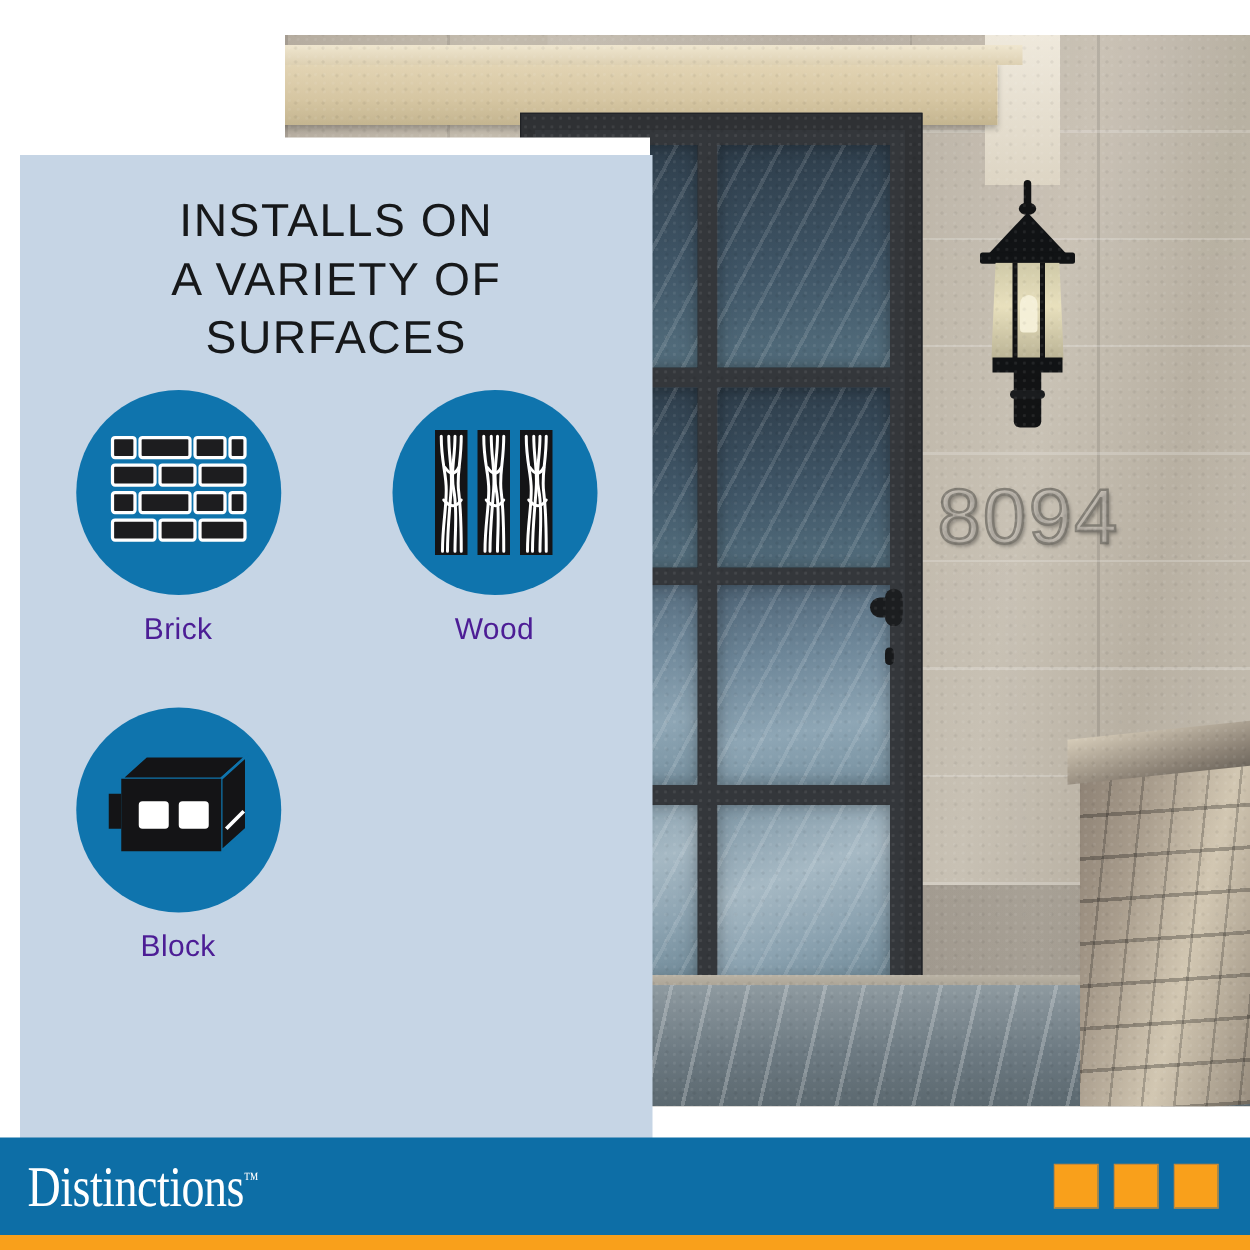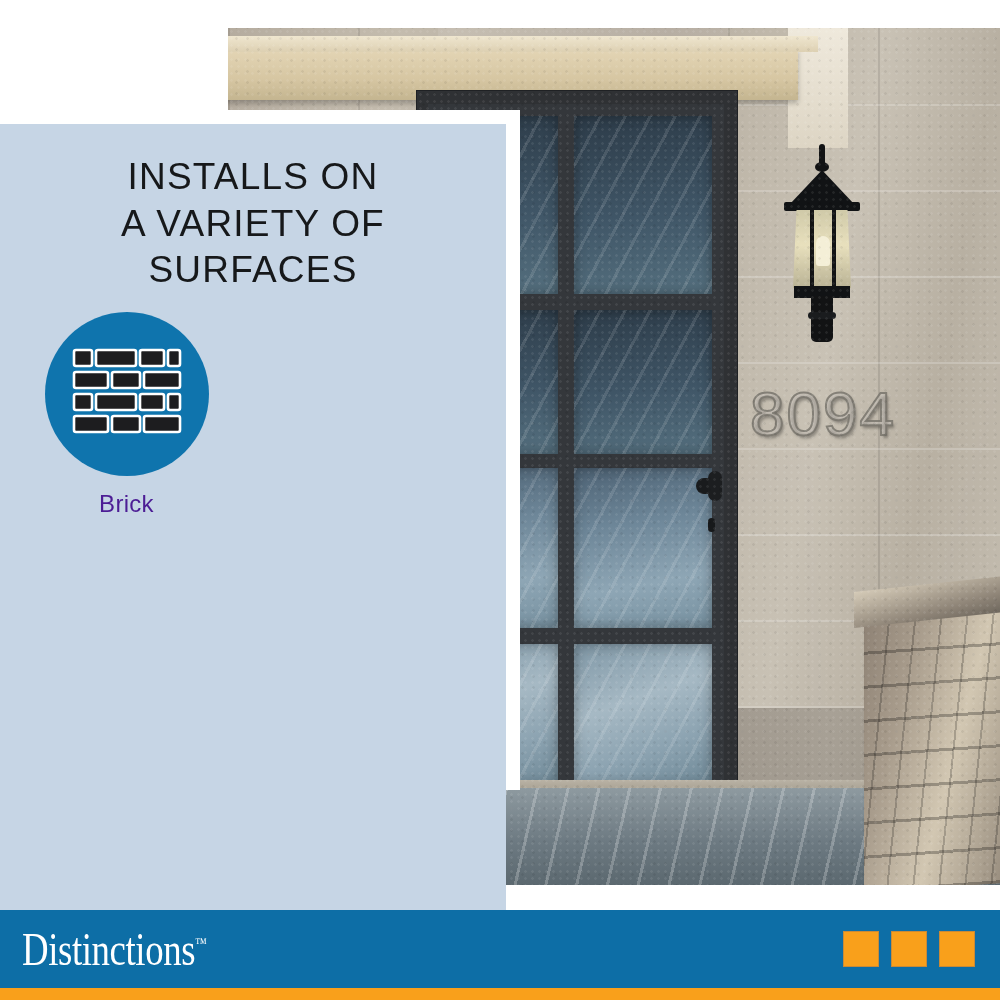--- a/index.html
+++ b/index.html
@@ -254,21 +254,21 @@
 
   
   .panel-wrap {
     position: absolute;
     left: 0; top: 110px;
     width: 520px; height: 680px;
     background: #ffffff;
   }
   .panel {
     position: absolute;
-    left: 0; top: 14px;
+    left: 16px; top: 14px;
     width: 506px; height: 794px;
     background: #c6d5e5;
   }
   .panel-title {
     margin: 0;
     padding: 30px 40px 0 40px;
     text-align: center;
     font-family: "Liberation Sans", sans-serif;
     font-weight: 400;
     font-size: 37px;
@@ -437,22 +437,65 @@
 
                 <rect x="2" y="68" width="34" height="16" rx="2"></rect>
                 <rect x="40" y="68" width="28" height="16" rx="2"></rect>
                 <rect x="72" y="68" width="36" height="16" rx="2"></rect>
               </g>
             </svg>
           </div>
           <div class="cell-label">Brick</div>
         </div>
 
-
-
+        <div class="cell">
+          <div class="badge">
+            <svg width="104" height="104" viewBox="0 0 104 104">
+              <defs>
+                <g id="grain">
+                  <rect x="0" y="0" width="26" height="100" fill="#141416"></rect>
+                  <g fill="none" stroke="#ffffff" stroke-width="2.4" stroke-linecap="round">
+                    <path d="M5 5 C5 26, 9 34, 9 48 C9 64, 6 76, 6 97"></path>
+                    <path d="M11 5 C11 22, 14 32, 13 46 C12 62, 10 78, 10 97"></path>
+                    <path d="M16 5 C16 24, 12 34, 15 48 C18 64, 16 80, 16 97"></path>
+                    <path d="M21 5 C21 26, 17 36, 19 50 C21 66, 21 80, 21 97"></path>
+                    <path d="M8 30 C12 36, 16 36, 19 30"></path>
+                    <path d="M7 56 C12 62, 17 62, 21 56"></path>
+                  </g>
+                </g>
+              </defs>
+              <use href="#grain" x="4" y="2"></use>
+              <use href="#grain" x="38" y="2"></use>
+              <use href="#grain" x="72" y="2"></use>
+            </svg>
+          </div>
+          <div class="cell-label">Wood</div>
+        </div>
+
+
+        <div class="cell">
+          <div class="badge">
+            <svg width="116" height="94" viewBox="0 0 116 94">
+
+              <polygon points="12,22 92,22 112,4 32,4" fill="#141416" stroke="#0f74ad" stroke-width="2"></polygon>
+
+              <polygon points="92,22 112,4 112,62 92,80" fill="#141416" stroke="#0f74ad" stroke-width="2"></polygon>
+
+              <polygon points="12,22 92,22 92,80 12,80" fill="#141416"></polygon>
+
+              <polygon points="2,34 12,34 12,62 2,62" fill="#141416"></polygon>
+
+              <rect x="26" y="40" width="24" height="22" rx="3" fill="#ffffff"></rect>
+              <rect x="58" y="40" width="24" height="22" rx="3" fill="#ffffff"></rect>
+
+              <path d="M96 62 L110 48" stroke="#ffffff" stroke-width="3" fill="none"></path>
+            </svg>
+          </div>
+          <div class="cell-label">Block</div>
+        </div>
 
       </div>
     </div>
   </div>
 
   <div class="brandbar">
     <div class="brand-name"><span>Distinctions</span><span class="brand-tm">™</span></div>
     <div class="squares">
       <div class="sq"></div>
       <div class="sq"></div>

